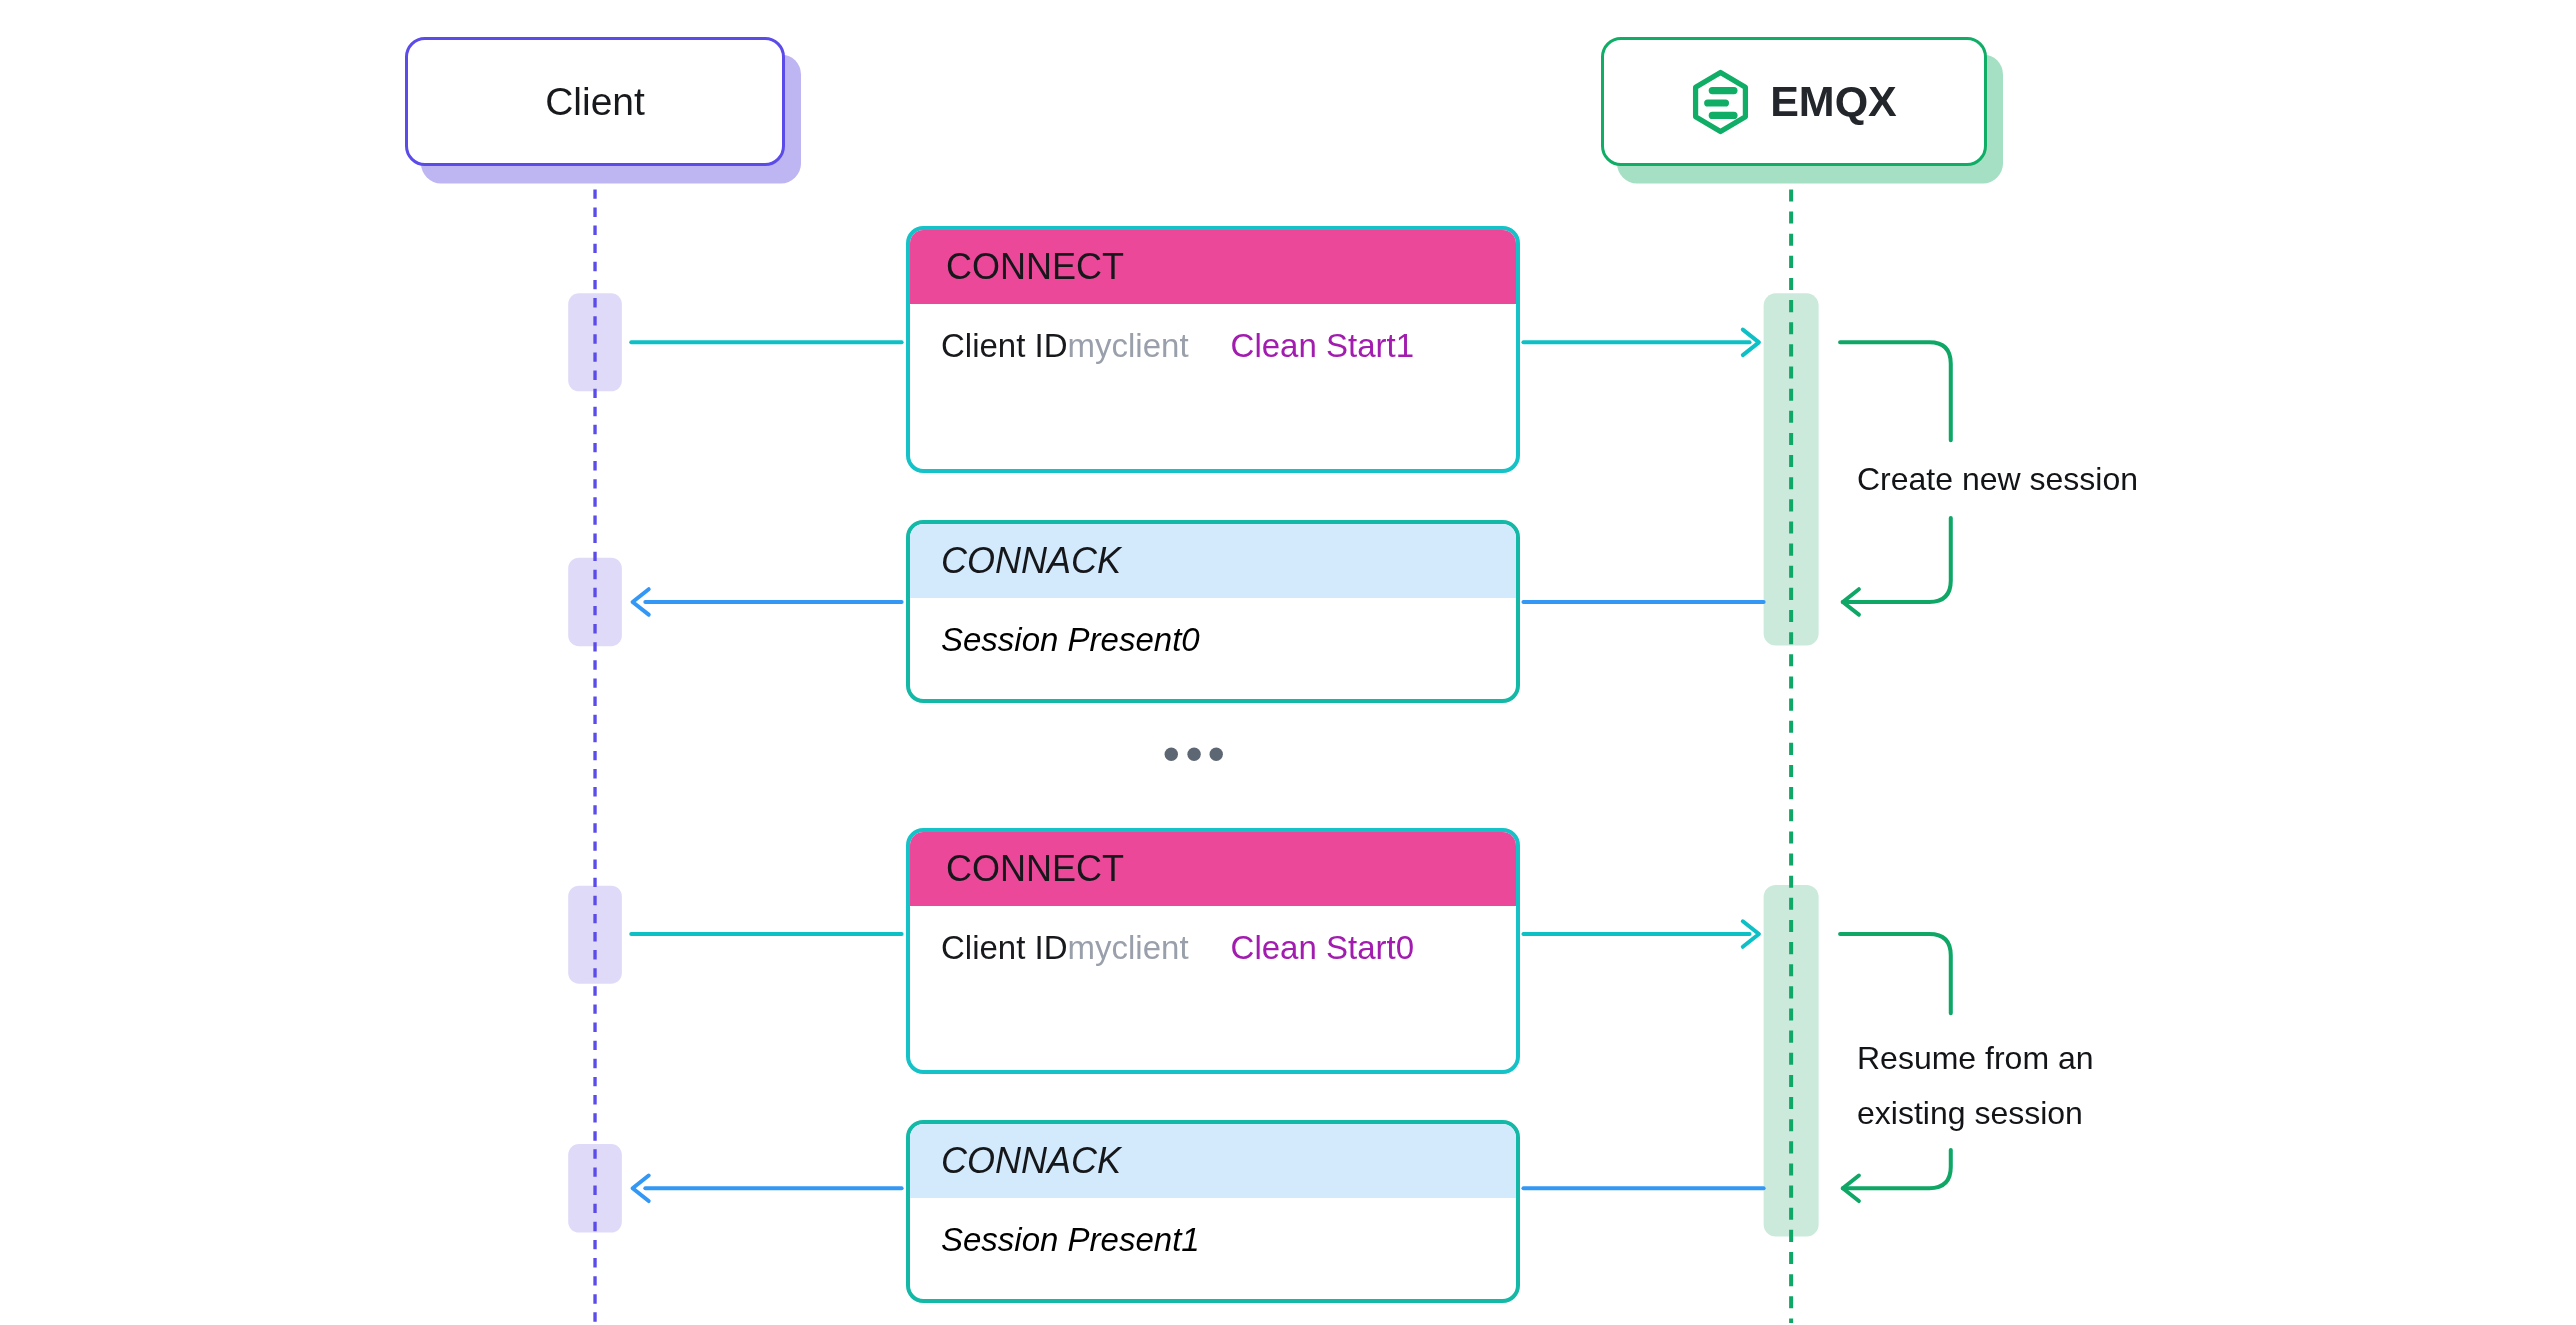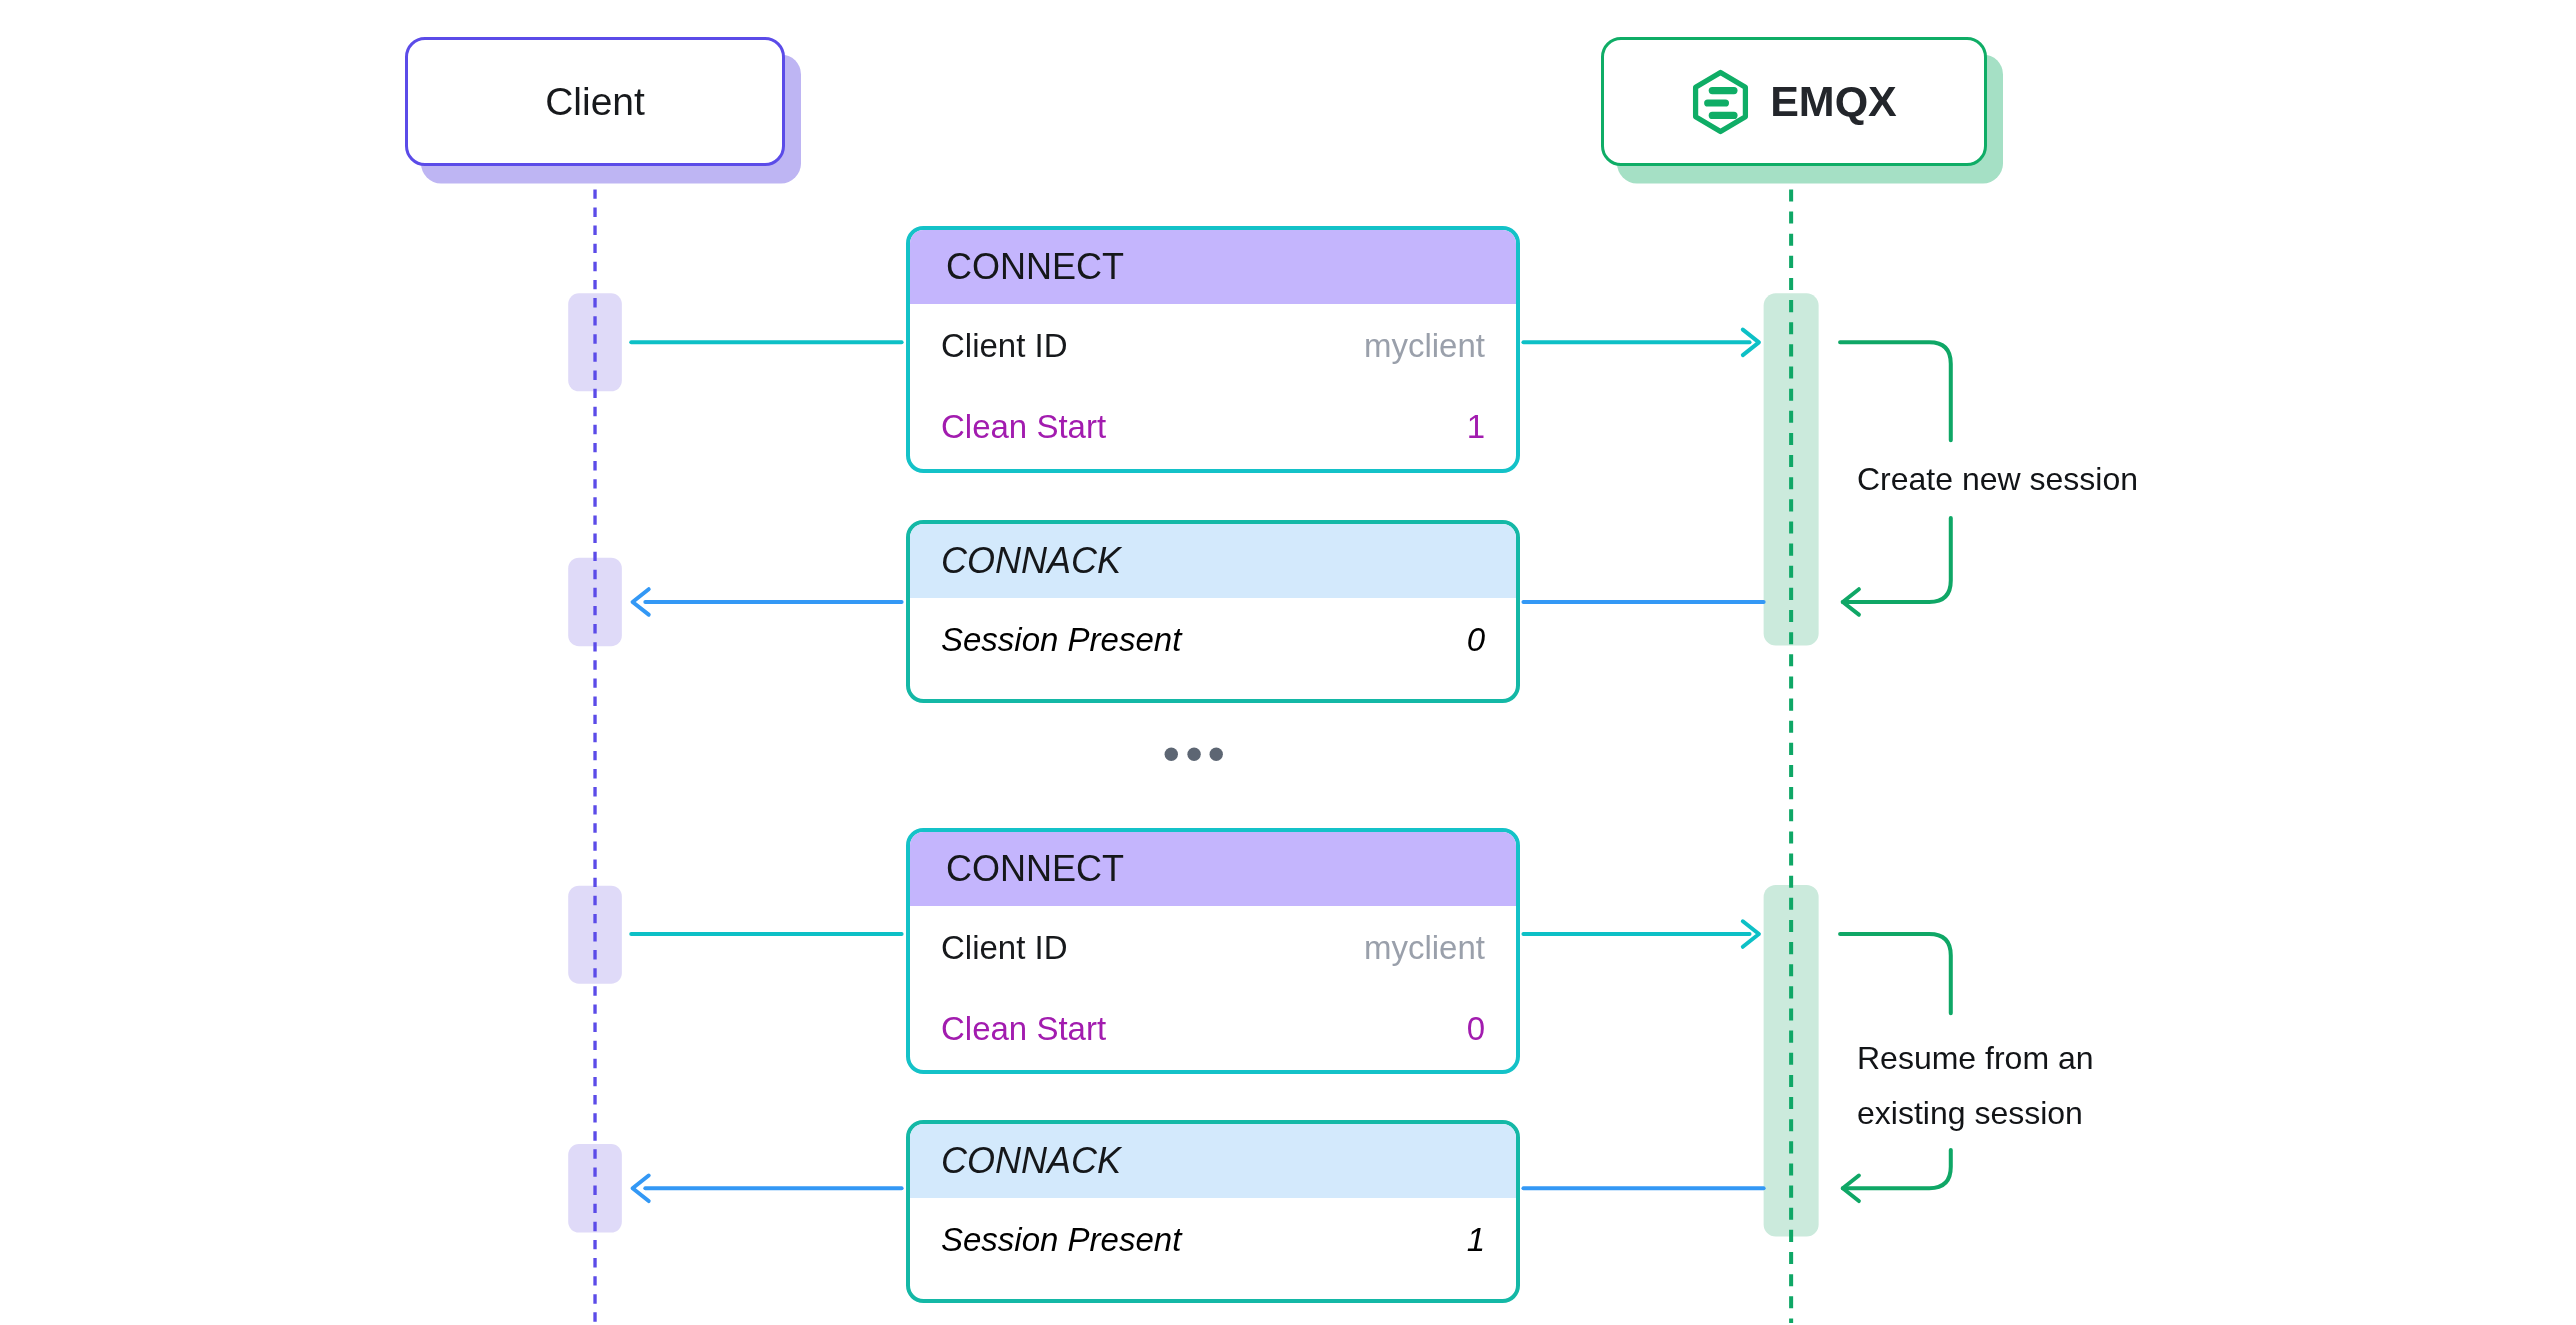--- a/index.html
+++ b/index.html
@@ -47,23 +47,23 @@
   }
   .msg-connect{border:4px solid #14C2C8;}
   .msg-connack{border:4px solid #14b8a6;font-style:italic;}
   .msg-header{
     height:74px;
     display:flex;align-items:center;
     padding:0 31px;
     font-size:36px;
     color:#15171A;
   }
-  .msg-connect .msg-header{background:#c4b5fd;padding-left:36px;}
+  .msg-connect .msg-header{background:#ec4899;padding-left:36px;}
   .msg-connack .msg-header{background:#D3E9FC;}
-  .msg-body{padding:21.5px 31px 0 31px;display:flex;flex-direction:column;gap:42px;}
+  .msg-body{padding:21.5px 31px 0 31px;display:flex;gap:42px;}
   .msg-row{
     display:flex;justify-content:space-between;align-items:baseline;
     font-size:33px;line-height:39px;
   }
   .row-label-plain{color:#17191C;}
   .row-value-muted{color:#9AA0AB;}
   .row-teal .row-label,.row-teal .row-value{color:#a21caf;}
   .row-blue .row-label,.row-blue .row-value{color:#000000;}
 
   

